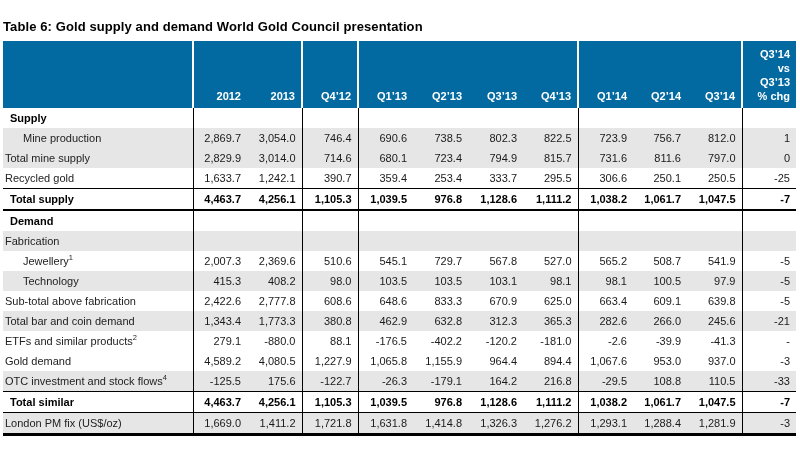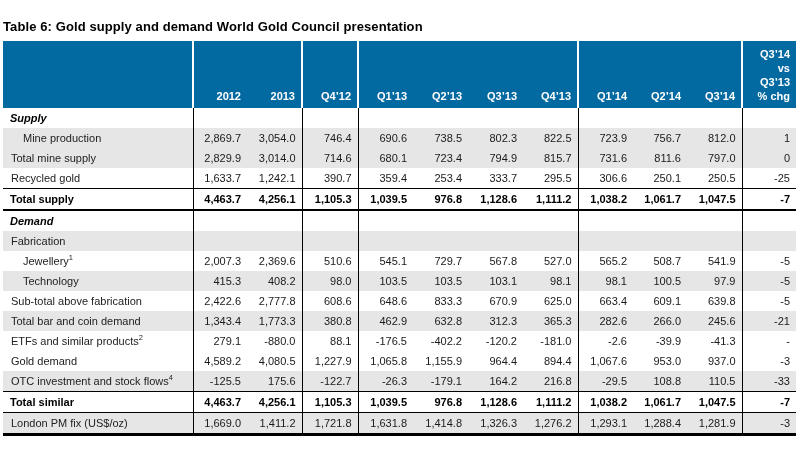--- a/index.html
+++ b/index.html
@@ -46,23 +46,23 @@
     padding: 0 6px 0 0;
     text-align: right;
     vertical-align: middle;
     font-size: 11px;
     color: #1a1a1a;
     background: #ffffff;
   }
   tbody td.lbl { text-align: left; padding: 0 0 0 7px; color: #222222; }
   tbody td.bl { border-left: 1px solid #000000; }
   tr.shaded td { background: #e6e6e6; }
-  tr.lvl1 td.lbl { padding-left: 8px; }
+  tr.lvl1 td.lbl { padding-left: 2px; }
   tr.lvl2 td.lbl { padding-left: 20px; }
-  tr.section td { font-weight: bold; color: #000000; font-style: italic; }
+  tr.section td { font-weight: bold; color: #000000; }
   tr.total1 td, tr.total2 td { font-weight: bold; color: #000000; }
   tr.total1 td { border-top: 1px solid #000000; border-bottom: 2px solid #000000; }
   tr.total2 td { border-top: 1px solid #000000; border-bottom: 1px solid #000000; }
   tr.footer td { border-bottom: 3px solid #000000; }
   sup.fn { font-size: 7.5px; vertical-align: super; line-height: 0; }
 </style>
 </head>
 <body>
 
 <div class="page">

